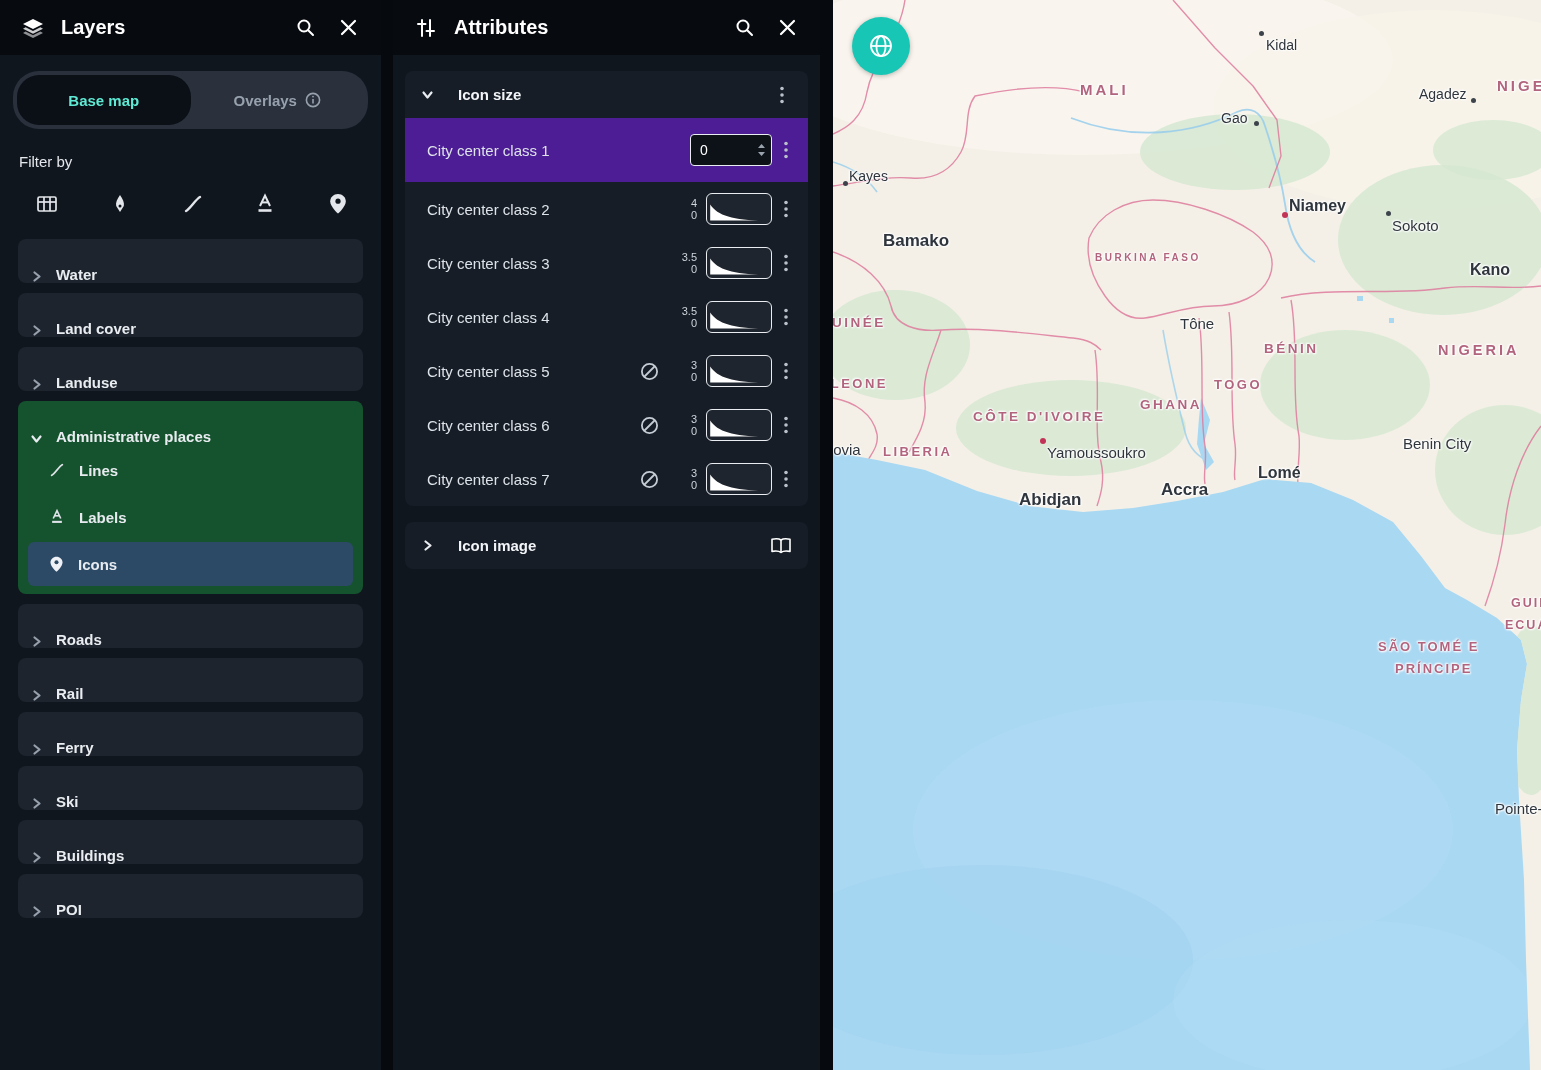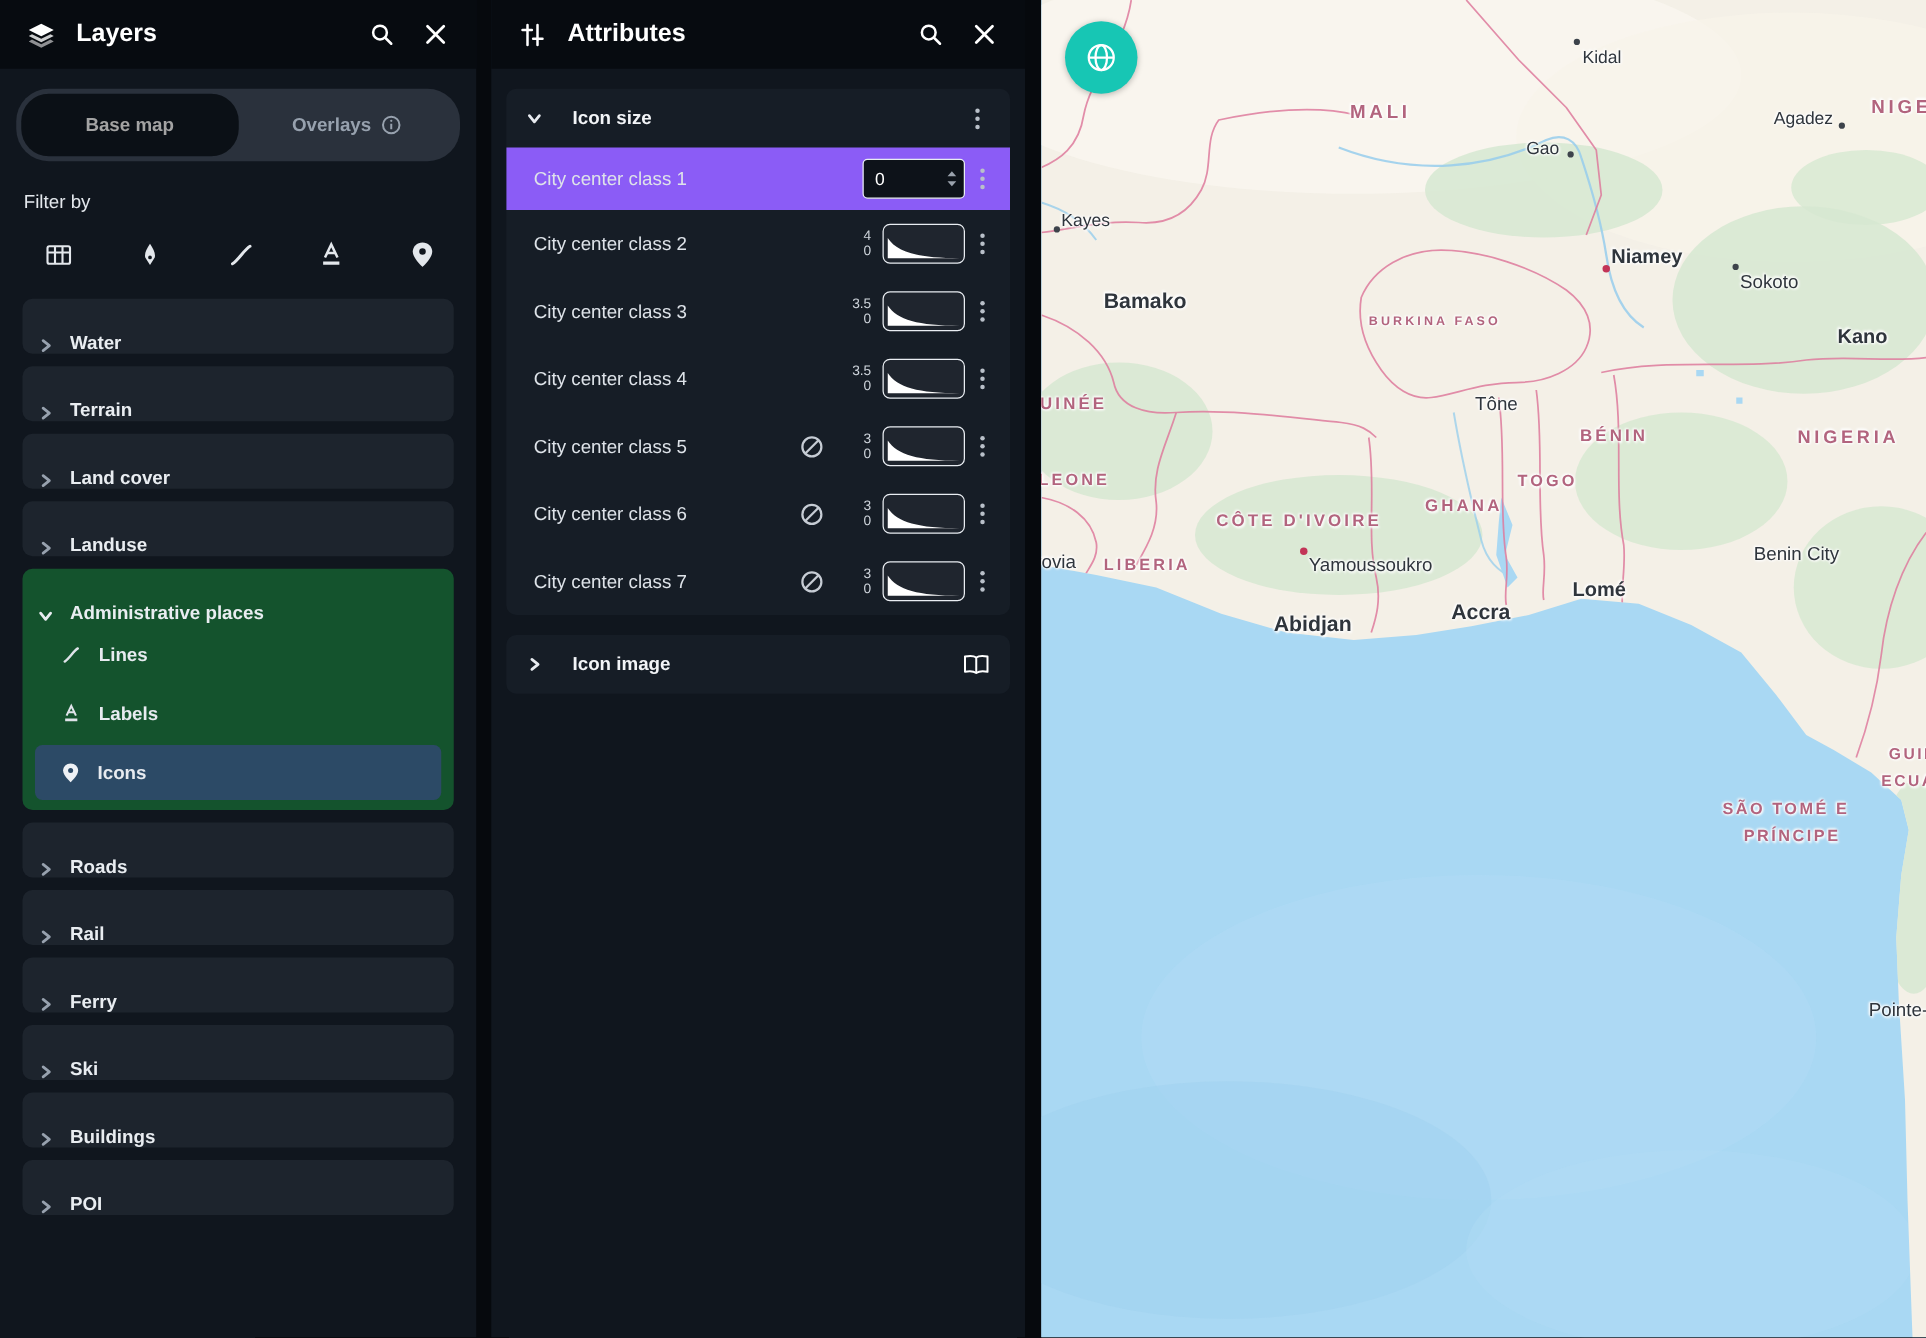--- a/index.html
+++ b/index.html
@@ -15,21 +15,21 @@
 
   .phead{height:55px;background:#070b10;display:flex;align-items:center;padding:0 18px;gap:13px}
   .phead .ptitle{font-size:20px;font-weight:700;color:#fff}
   .spacer{flex:1}
   .icon-btn{width:30px;height:30px;display:flex;align-items:center;justify-content:center;cursor:pointer;flex:none}
 
   
   .tabbar{margin:16px 13px 0;background:#2a313c;border-radius:26px;height:50px;display:flex;padding:4px}
   .tab{flex:1;display:flex;align-items:center;justify-content:center;gap:8px;border-radius:22px;
        font-weight:700;font-size:15px;color:#97a1ae;cursor:pointer}
-  .tab.active{background:#0b1016;color:#a3a3a3}
+  .tab.active{background:#0b1016;color:#5eead4}
 
   .filterby{margin:24px 0 0 19px;font-size:15px;color:#e4e8ed}
   .filtericons{display:flex;justify-content:space-between;padding:17px 26px 4px 30px}
   .filtericons .icon-btn{width:34px;height:34px}
 
   .groups{padding:14px 18px 10px;display:flex;flex-direction:column;gap:10px}
   .grow{background:#1d242d;border-radius:8px;min-height:44px;display:flex;align-items:flex-end;
         padding:0 12px;gap:13px;font-size:15px;font-weight:700;color:#e9edf1;cursor:pointer}
   .ggroup{background:#14532d;border-radius:8px;padding-bottom:8px}
   .ggroup>.grow{background:transparent}
@@ -39,21 +39,21 @@
 
   .toggle{margin-left:auto;width:60px;height:29px;border-radius:15px;background:#58aaf0;
           display:flex;align-items:center;justify-content:space-between;padding:0 4px 0 9px;cursor:pointer;flex:none}
   .knob{width:22px;height:22px;border-radius:50%;background:#0e2338;flex:none}
 
   
   .section{margin:16px 12px 0;background:#161d26;border-radius:8px;overflow:hidden}
   .sechead{height:47px;display:flex;align-items:center;gap:24px;padding:0 12px 0 16px;cursor:pointer}
   .sechead .slabel{font-weight:700;font-size:15px;color:#f2f4f7;flex:1}
   .arow{height:54px;display:flex;align-items:center;padding:0 8px 0 22px}
-  .arow.selected{background:#8b5cf6;height:50px}
+  .arow.selected{background:#4c1d95;height:64px}
   .alabel{flex:1;font-size:15px;color:#dee3e9}
   .eyecol{width:44px;display:flex;justify-content:center;flex:none}
   .numcol{width:26px;text-align:right;font-size:11px;color:#ced4db;line-height:12px;flex:none}
   .ctrl{width:64px;height:30px;border:1.6px solid #e9edf2;border-radius:6px;margin-left:9px;
         position:relative;overflow:hidden;background:rgba(255,255,255,.04);flex:none;cursor:pointer}
   .ctrl svg{position:absolute;left:0;top:0;width:100%;height:100%}
   .numinput{width:66px;height:30px;border:1.6px solid #e9edf2;border-radius:4px;margin-left:9px;
         background:#0d1219;display:flex;align-items:center;padding:0 5px 0 9px;font-size:14px;color:#fff;flex:none;cursor:text}
   .kebab{width:28px;display:flex;justify-content:center;cursor:pointer;flex:none}
 
@@ -148,26 +148,20 @@
         </svg>
     </span>
   </div>
 
   <div class="groups">
     <div class="grow">
       <svg width="13" height="13" viewBox="0 0 13 13" fill="none" stroke="#97a1ae" stroke-width="2.2" stroke-linecap="round" stroke-linejoin="round">
           <path d="M4.5 2.5 L9.5 6.5 L4.5 10.5"></path>
         </svg>
       <span>Water</span>
-    </div>
-    <div class="grow">
-      <svg width="13" height="13" viewBox="0 0 13 13" fill="none" stroke="#97a1ae" stroke-width="2.2" stroke-linecap="round" stroke-linejoin="round">
-          <path d="M4.5 2.5 L9.5 6.5 L4.5 10.5"></path>
-        </svg>
-      <span>Terrain</span>
     </div>
     <div class="grow">
       <svg width="13" height="13" viewBox="0 0 13 13" fill="none" stroke="#97a1ae" stroke-width="2.2" stroke-linecap="round" stroke-linejoin="round">
           <path d="M4.5 2.5 L9.5 6.5 L4.5 10.5"></path>
         </svg>
       <span>Land cover</span>
     </div>
     <div class="grow">
       <svg width="13" height="13" viewBox="0 0 13 13" fill="none" stroke="#97a1ae" stroke-width="2.2" stroke-linecap="round" stroke-linejoin="round">
           <path d="M4.5 2.5 L9.5 6.5 L4.5 10.5"></path>

